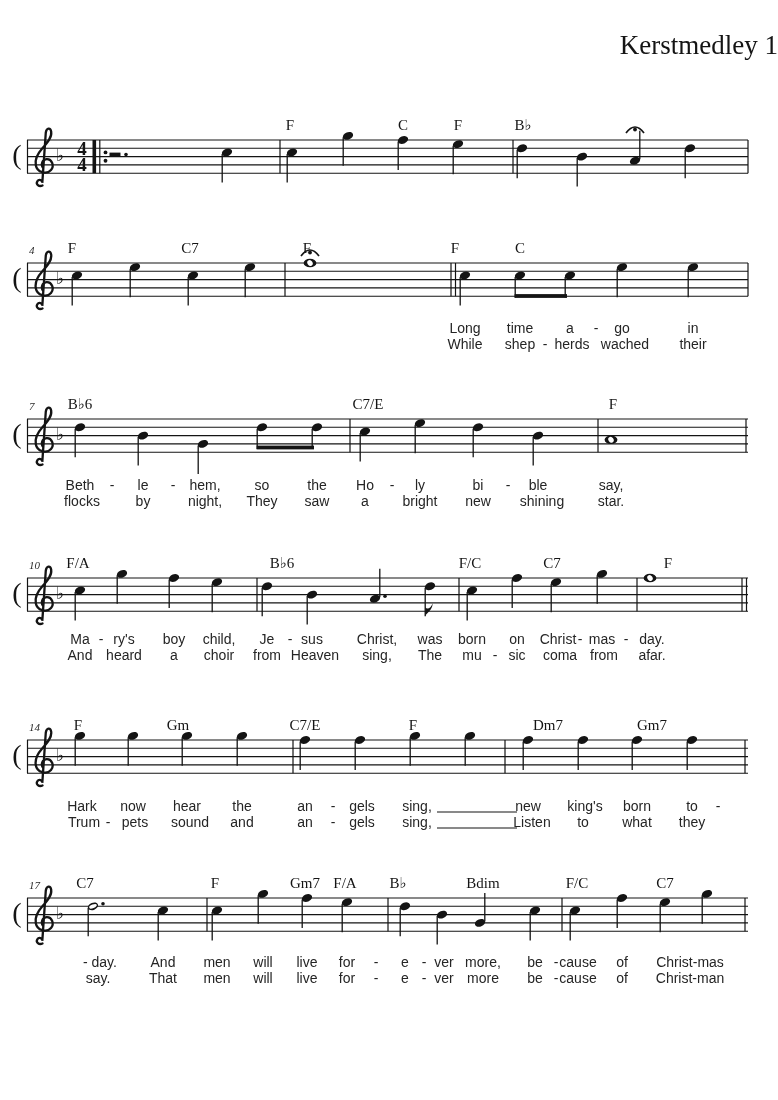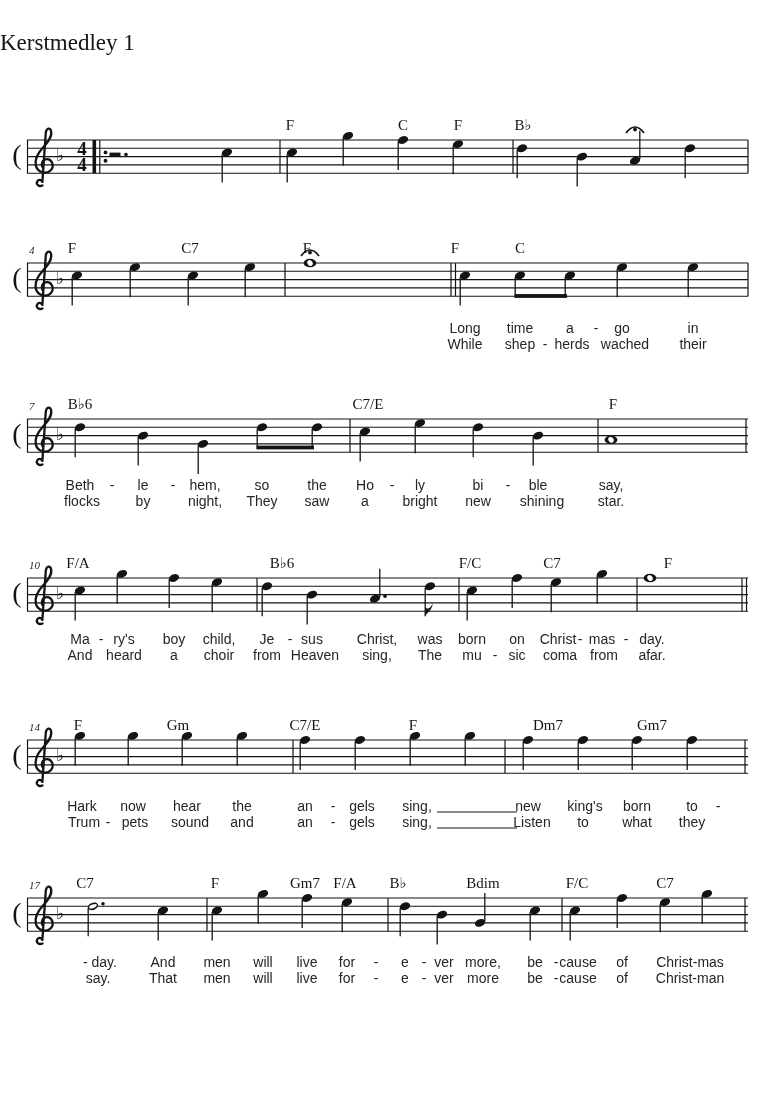--- a/index.html
+++ b/index.html
@@ -1,19 +1,19 @@
 <!DOCTYPE html>
 <html><head>
 <meta charset="utf-8">
 <style>
   html,body{margin:0;padding:0;background:#ffffff;}
   .page{position:relative;width:778px;height:1100px;background:#ffffff;overflow:hidden;
         font-family:"Liberation Serif", serif;}
-  .title{position:absolute;top:30px;left:0;right:0;text-align:left;
-         font-family:"Liberation Serif", serif;font-size:23px;color:#141414;}
+  .title{position:absolute;top:30px;left:0;right:0;text-align:right;
+         font-family:"Liberation Serif", serif;font-size:27px;color:#141414;}
   svg text{user-select:none;}
   .chord{font-family:"Liberation Serif", serif;font-size:15px;fill:#141414;}
   .mnum{font-family:"Liberation Serif", serif;font-style:italic;font-size:11px;fill:#2a2a2a;}
   .lyric{font-family:"Liberation Sans", sans-serif;font-size:14px;fill:#252525;}
   .brace{font-family:"Liberation Serif", serif;font-size:28px;fill:#141414;}
   .timesig{font-family:"Liberation Serif", serif;font-weight:bold;font-size:19px;fill:#141414;}
   .flat{font-family:"Liberation Serif", serif;font-size:17px;fill:#141414;}
 </style>
 </head>
 <body>

